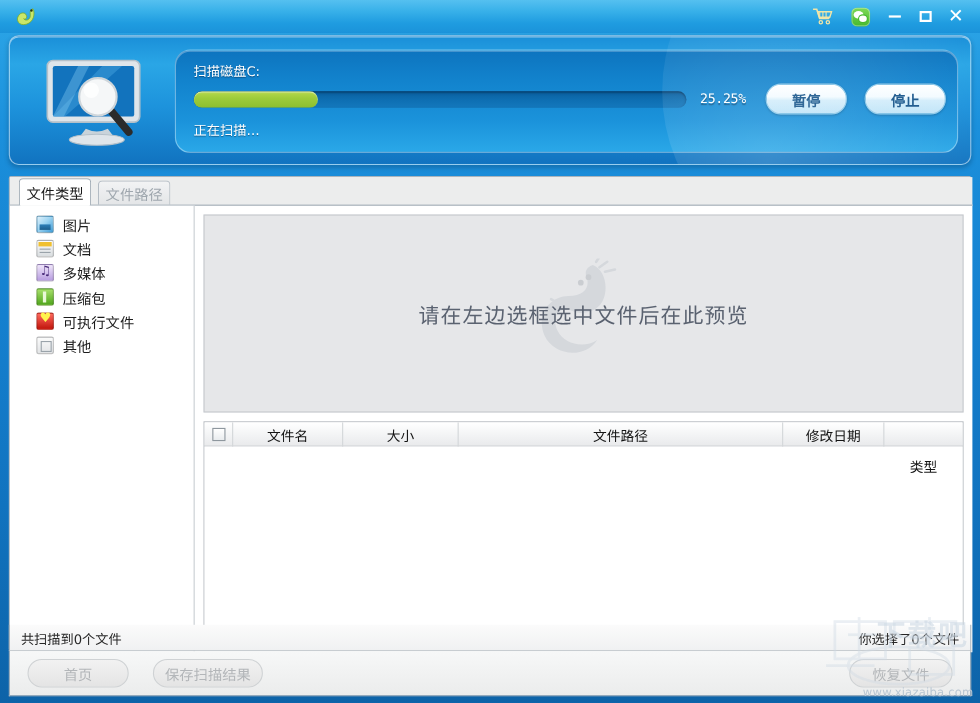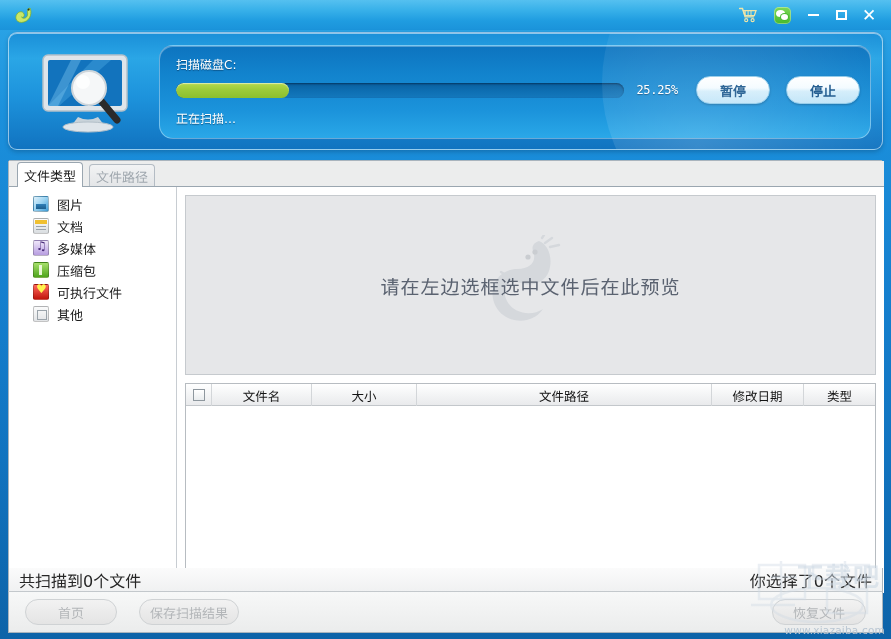--- a/index.html
+++ b/index.html
@@ -244,39 +244,39 @@
     display: flex; height: 22px;
     background: linear-gradient(180deg,#ffffff 0%, #f4f5f6 48%, #e9eaec 100%);
     border-bottom: 1px solid #c3c7cb;
     font-size: 12.5px; color: #141414;
   }
   .hcell {
     display: flex; align-items: center; justify-content: center;
     border-right: 1px solid #d3d6d9; height: 22px;
     cursor: default;
   }
-  .hcell:last-child { border-right: none; }
+  .hcell:last-child { border-right: none; margin-top: 28px; }
   .hcell.chk { width: 26px; justify-content: center; }
   .hdr-checkbox {
     width: 12px; height: 12px;
     border: 1px solid #8e979e;
     background: linear-gradient(180deg,#ffffff,#e9ecee);
   }
   .list-rows { height: 176px; background: #ffffff; }
 
   
   .statusbar {
     position: absolute; left: 8px; top: 568px;
     width: 875px; height: 24px;
     background: linear-gradient(180deg,#fbfbfb 0%, #f0f1f2 100%);
     border-left: 1px solid #a9b4bd;
     border-right: 1px solid #a9b4bd;
     border-bottom: 1px solid #c3c8cc;
     display: flex; align-items: center;
-    font-size: 16px; color: #262626;
+    font-size: 12px; color: #262626;
     padding: 0 10px;
   }
   .status-right { margin-left: auto; }
 
   
   .bottombar {
     position: absolute; left: 8px; top: 592px;
     width: 875px; height: 41px;
     background: linear-gradient(180deg,#f7f8f8 0%, #ebecec 100%);
     border: 1px solid #a9b4bd;

